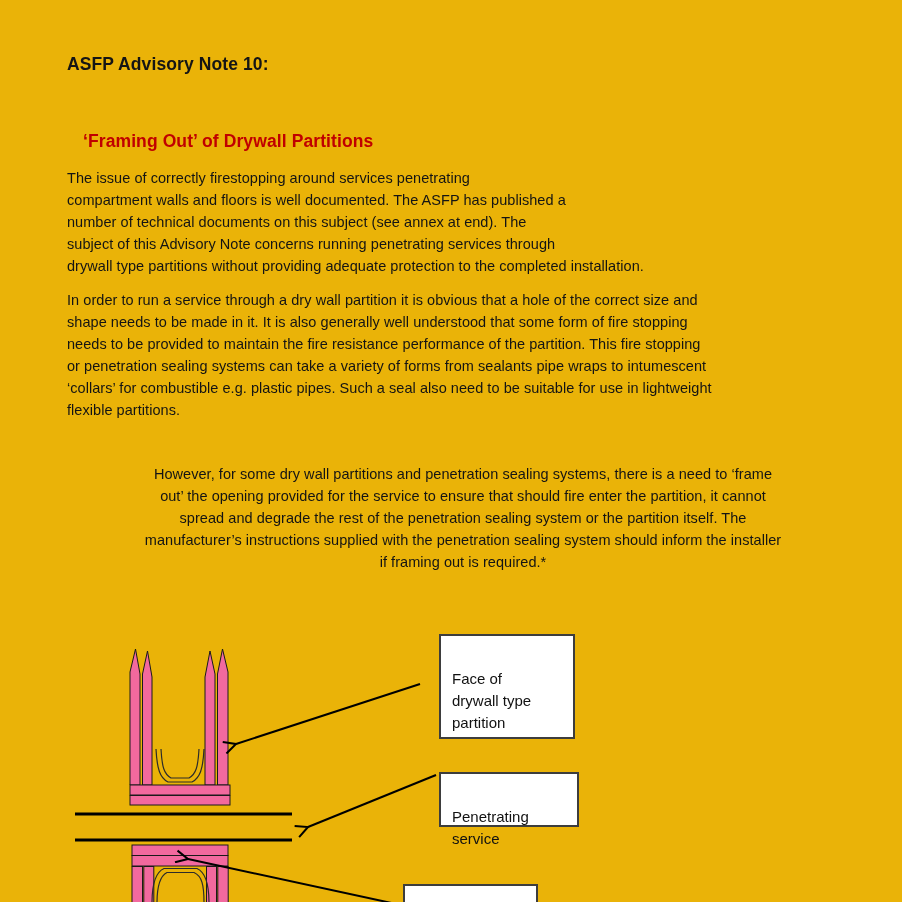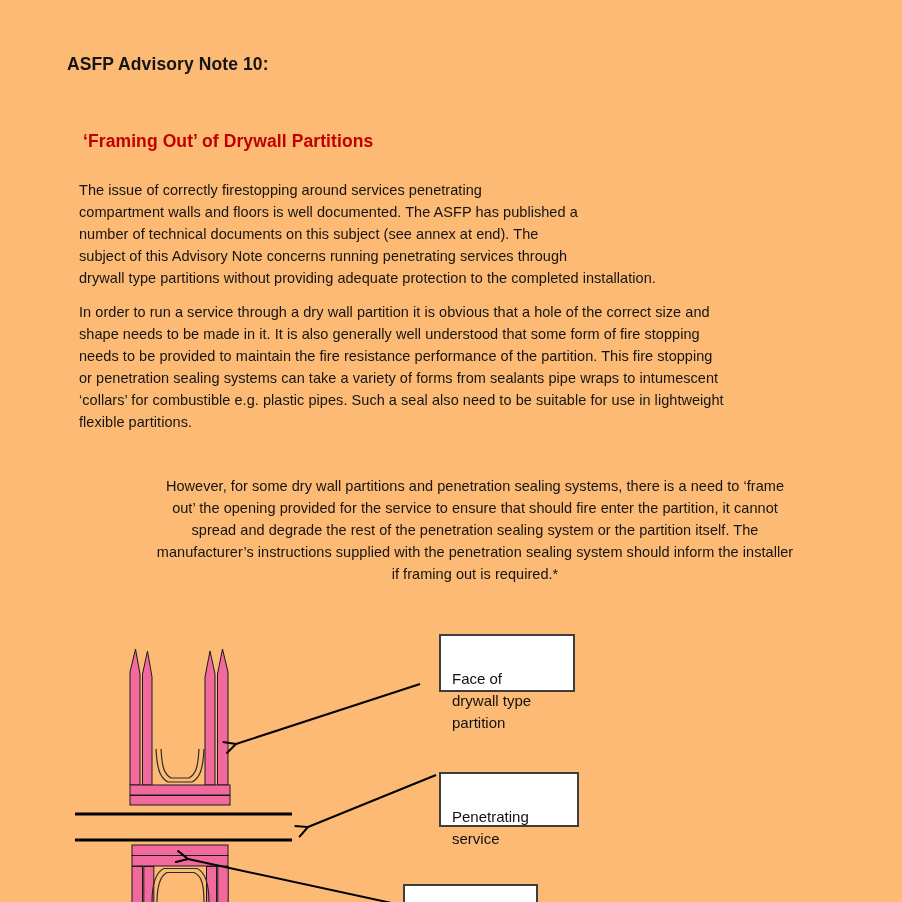--- a/index.html
+++ b/index.html
@@ -1,52 +1,52 @@
 <!DOCTYPE html>
 <html><head>
 <meta charset="utf-8">
 <style>
   html,body { margin:0; padding:0; background:#ffffff; }
   .page {
-    position:relative; width:902px; height:902px; background:#fdba74;
+    position:relative; width:902px; height:902px; background:#eab308;
     overflow:hidden; font-family:"Liberation Sans", sans-serif; color:#141414;
   }
   .doc-title {
     position:absolute; left:67px; top:54px; margin:0;
     font-size:17.5px; font-weight:bold; color:#151515; letter-spacing:0.1px;
   }
   .doc-subtitle {
     position:absolute; left:67px; top:115px; margin:16px;
     font-size:17.5px; font-weight:bold; color:#C00000; letter-spacing:0.1px;
   }
   .logo { position:absolute; left:700px; top:16px; width:140px; height:150px; }
   .logo-flame { position:absolute; left:22px; top:2px; }
   .logo-word {
     position:absolute; left:2px; top:98px; font-size:38px; font-weight:bold;
     color:#000; letter-spacing:-0.5px; transform:scaleX(1.15); transform-origin:left top;
   }
   .para {
-    position:absolute; left:67px; width:792px; margin:12px;
+    position:absolute; left:67px; width:792px; margin:0;
     font-size:14.5px; line-height:22px; white-space:pre-line;
     color:#141414; letter-spacing:0.05px;
   }
   .p1 { top:167px; }
   .p2 { top:289px; }
   .p3 { top:463px;text-align:center; }
   .diagram-svg { position:absolute; left:0; top:0; width:902px; height:902px; }
   .board { stroke:#1a1a1a; stroke-width:1; }
   .channel { fill:none; stroke:#2b2b2b; stroke-width:1.2; }
   .service { stroke:#000; stroke-width:3.2; }
   .leader { stroke:#000; stroke-width:2; fill:none; }
   .label-box {
     position:absolute; box-sizing:border-box; background:#fff;
     border:2px solid #3d3d3d; font-size:15px; line-height:22px;
     white-space:pre-line; color:#111;
   }
-  .box-face    { left:439px; top:634px; width:136px; height:58px; padding:10px 4px 0 11px; }
+  .box-face    { left:439px; top:634px; width:136px; height:105px; padding:10px 4px 0 11px; }
   .box-service { left:439px; top:772px; width:140px; height:55px; padding:10px 4px 0 11px; }
   .box-framing { left:403px; top:884px; width:135px; height:60px; padding:8px 4px 0 14px; }
 </style>
 </head>
 <body>
 
 <div class="page">
 
   <h1 class="doc-title">ASFP Advisory Note 10:</h1>
   <h2 class="doc-subtitle">‘Framing Out’ of Drywall Partitions</h2>

